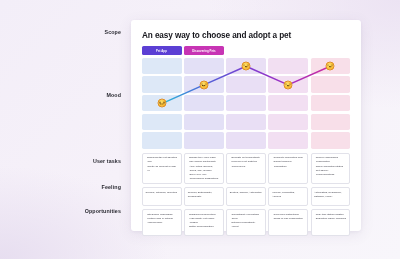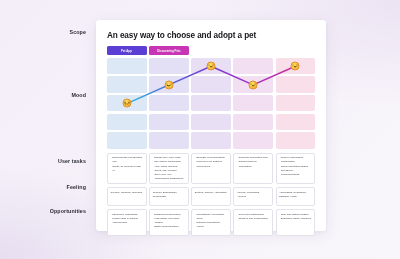--- a/index.html
+++ b/index.html
@@ -6,21 +6,21 @@
   html,body { width:400px; height:259px; overflow:hidden; }
   body {
     font-family:"Liberation Sans", sans-serif;
     background:
       radial-gradient(ellipse 70% 60% at 0% 100%, #e7def0 0%, rgba(231,222,240,0) 60%),
       radial-gradient(ellipse 80% 70% at 100% 0%, #ece3f3 0%, rgba(236,227,243,0) 60%),
       linear-gradient(135deg,#f3eef8 0%,#f6f1f9 45%,#f8f6fb 100%);
     position:relative;
   }
 
-  #stage { position:absolute; inset:0; }
+  #stage { position:absolute; inset:0;margin-left:35px; }
 
   
   .gutter { position:absolute; left:0; top:0; width:95px; height:259px; }
   .rowlabel {
     position:absolute; right:9px; text-align:right;
     font-size:5.3px; font-weight:700; color:#2b2b33;
     letter-spacing:.12px; line-height:1.1; white-space:nowrap;
   }
 
   

